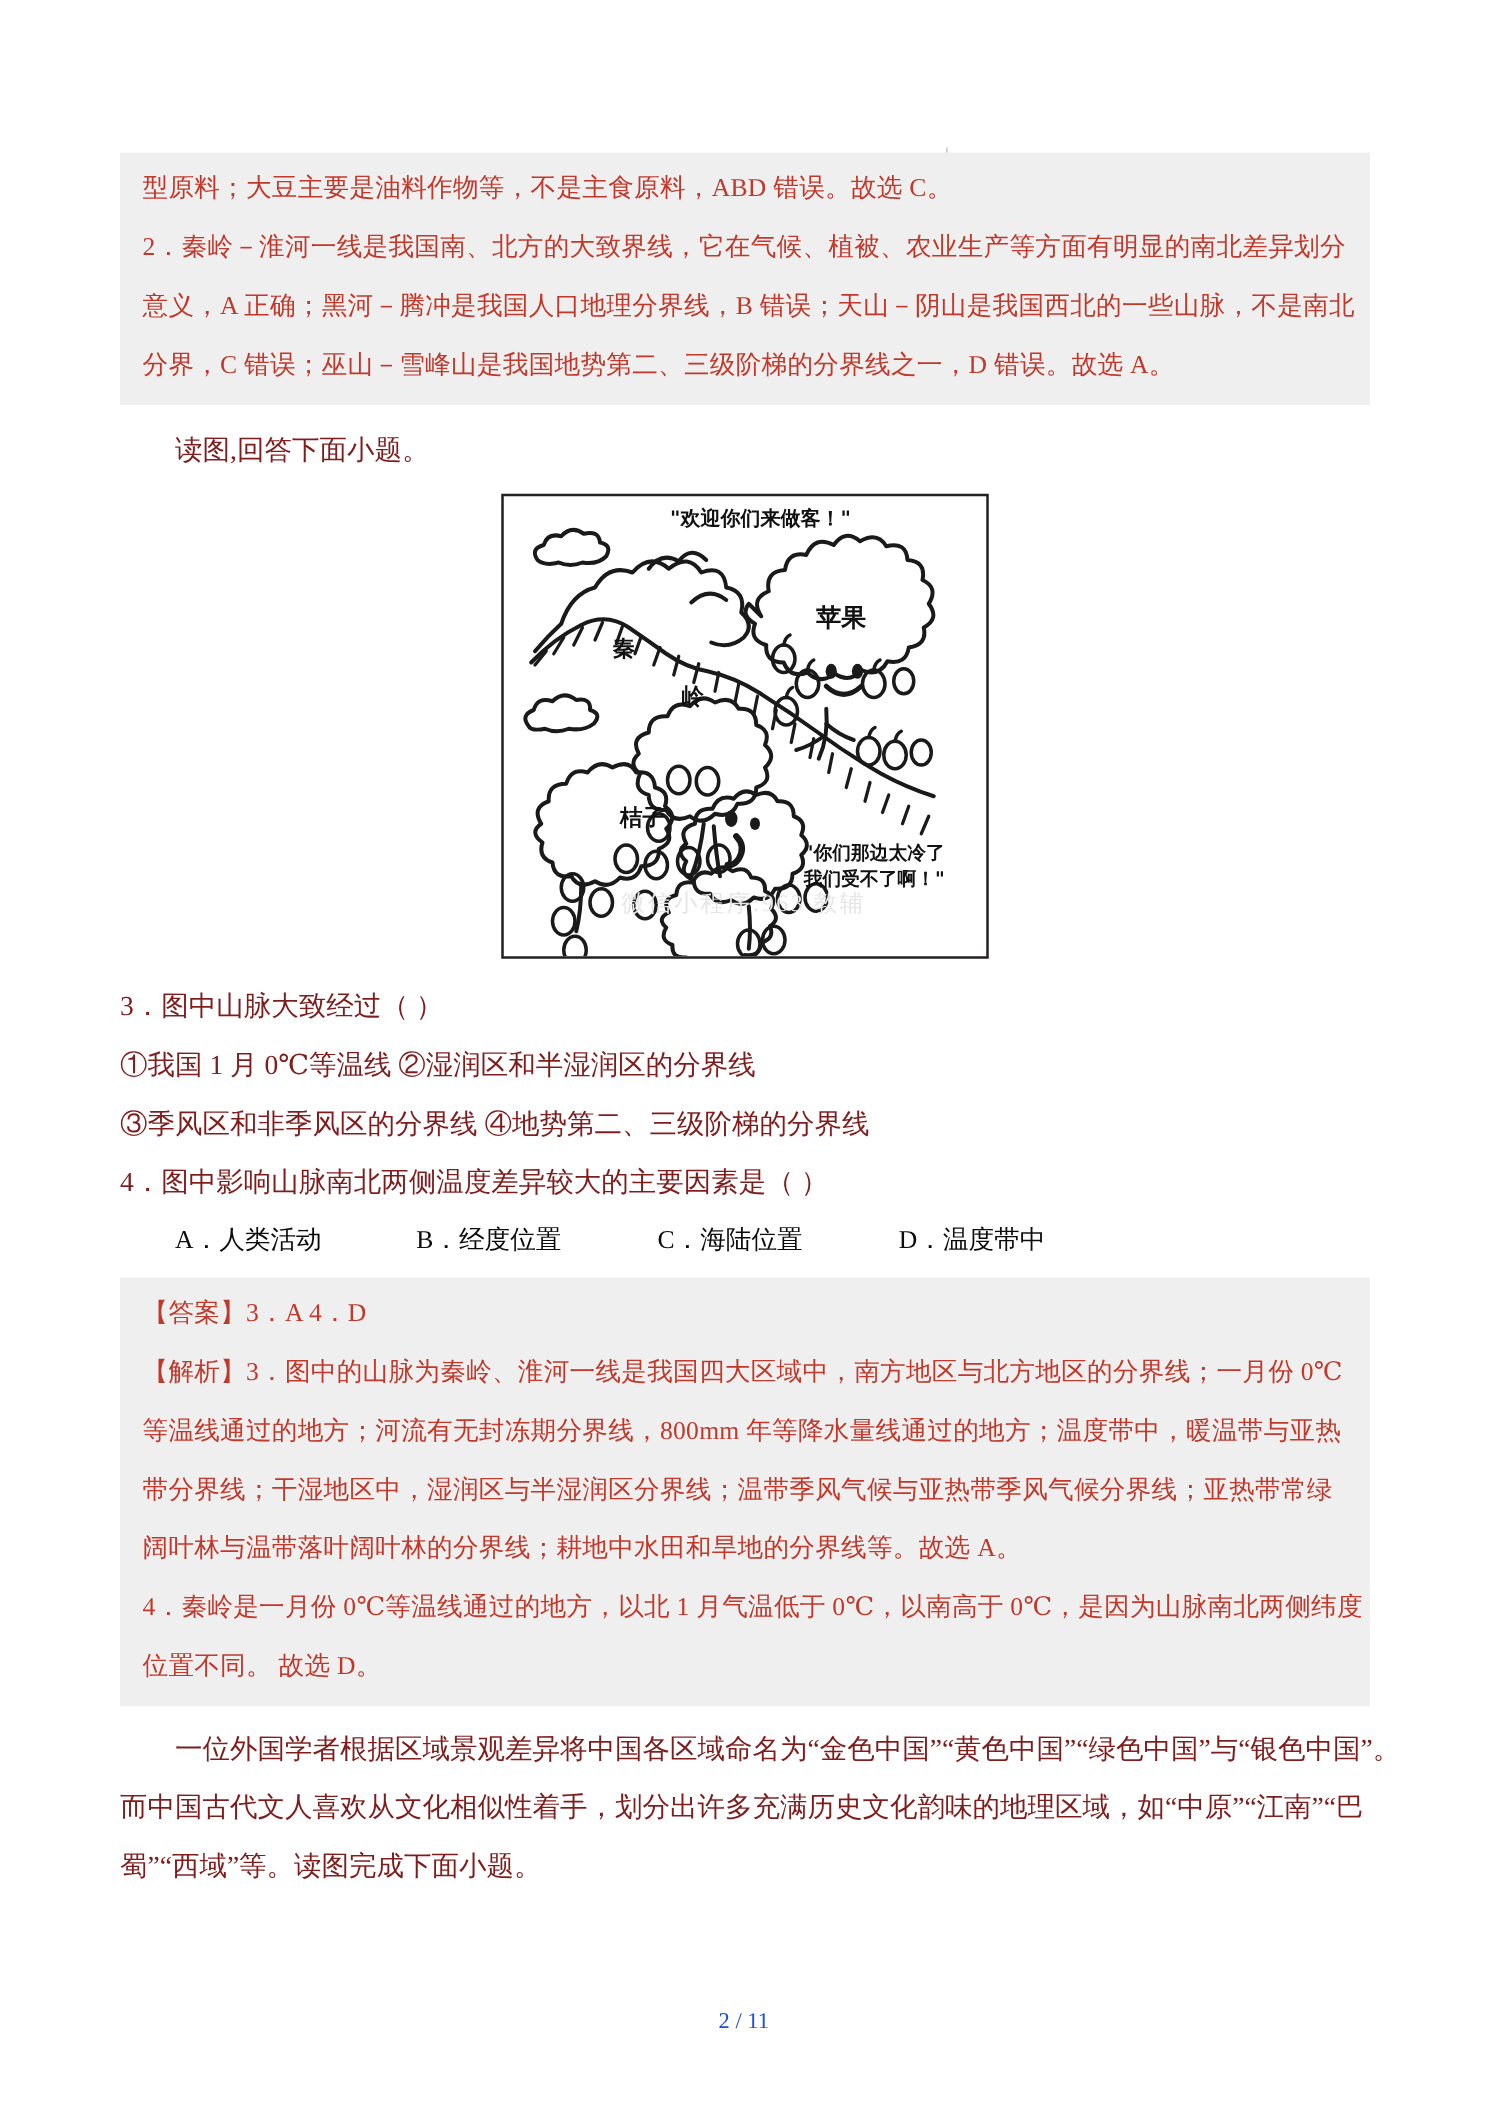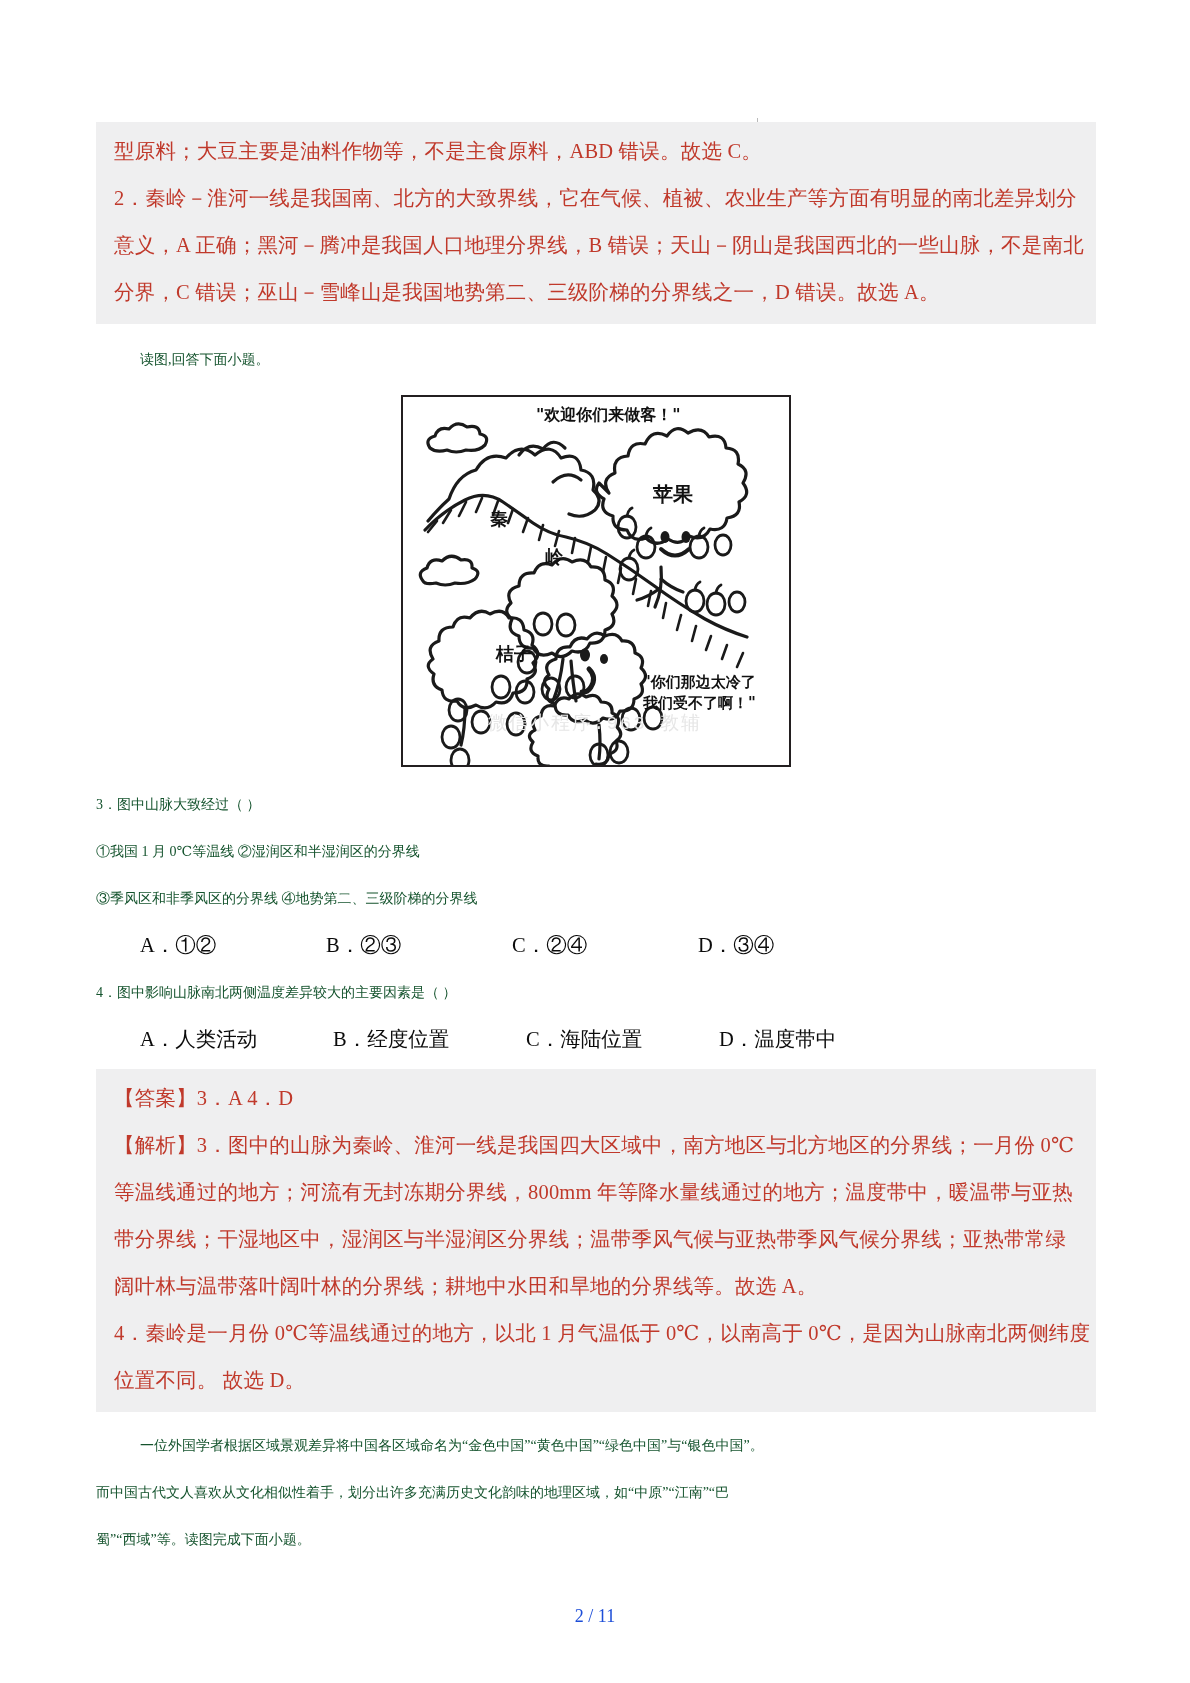--- a/index.html
+++ b/index.html
@@ -36,22 +36,22 @@
   }
   .redline {
     color: #c0392b;
     font-size: 20.5px;
     line-height: 47px;
     letter-spacing: 0.2px;
     white-space: nowrap;
     padding-left: 18px;
   }
   .blkline {
-    color: #14532d;
-    font-size: 14px;
+    color: #7f1d1d;
+    font-size: 22px;
     line-height: 47px;
     white-space: nowrap;
   }
   .indent2 { text-indent: 44px; }
   .indent1 { padding-left: 44px; }
 
   
   .figure-wrap {
     display: flex;
     justify-content: center;
@@ -73,21 +73,21 @@
     font-weight: 600;
   }
   .watermark {
     position: absolute;
     left: 0; right: 0;
     top: 710px;
     text-align: center;
     color: #e6e6e6;
     font-size: 19px;
     letter-spacing: 2px;
-    font-family: Liberation Mono, monospace;
+    font-family: Liberation Serif, serif;
     pointer-events: none;
   }
 
   
   .optrow {
     display: flex;
     font-size: 20.5px;
     line-height: 47px;
     color: #0b0b0b;
     padding-left: 44px;
@@ -243,26 +243,20 @@
         <div class="fig-label" style="left:93px; top:245px; font-size:18px;">桔子</div>
         <div class="fig-label" style="left:240px; top:276px; font-size:15px;">"你们那边太冷了</div>
         <div class="fig-label" style="left:240px; top:297px; font-size:15px;">我们受不了啊！"</div>
       </div>
     </div>
 
     <div class="blkline" style="margin-top:14px;">3．图中山脉大致经过（      ）</div>
     <div class="blkline">①我国 1 月 0℃等温线  ②湿润区和半湿润区的分界线</div>
     <div class="blkline">③季风区和非季风区的分界线 ④地势第二、三级阶梯的分界线</div>
 
-    <div class="optrow">
-      <div class="opt"><span>A．</span><span>①②</span></div>
-      <div class="opt"><span>B．</span><span>②③</span></div>
-      <div class="opt"><span>C．</span><span>②④</span></div>
-      <div class="opt"><span>D．</span><span>③④</span></div>
-    </div>
 
     <div class="blkline">4．图中影响山脉南北两侧温度差异较大的主要因素是（      ）</div>
     <div class="optrow wide">
       <div class="opt"><span>A．</span><span>人类活动</span></div>
       <div class="opt"><span>B．</span><span>经度位置</span></div>
       <div class="opt"><span>C．</span><span>海陆位置</span></div>
       <div class="opt"><span>D．</span><span>温度带中</span></div>
     </div>
 
     <div class="shade" style="margin-top:6px;">

